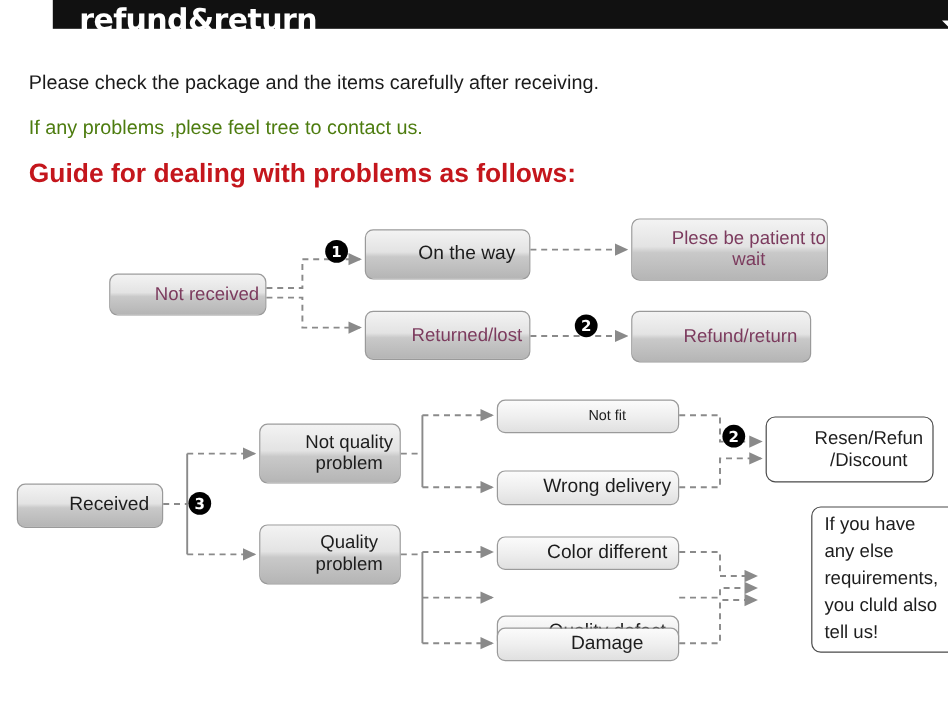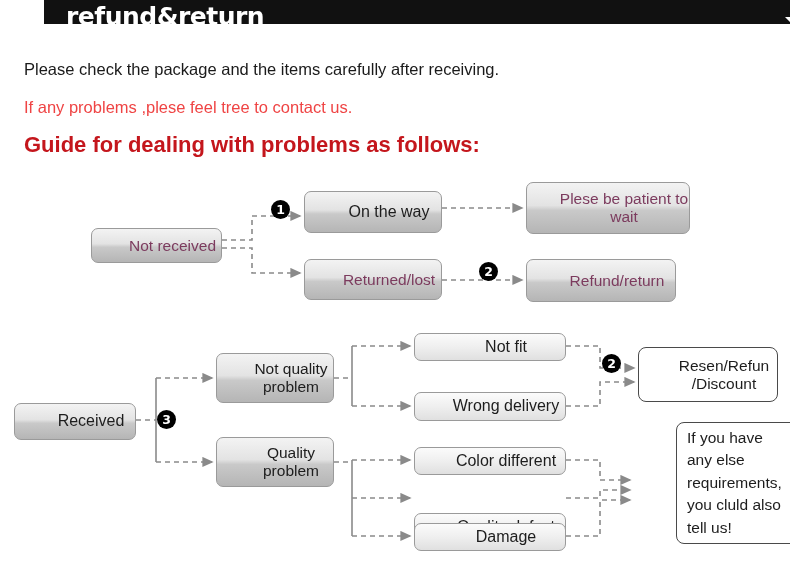--- a/index.html
+++ b/index.html
@@ -29,21 +29,21 @@
     position:absolute;left:22px;top:31px;width:196px;height:3px;background:#ffffff;
   }
   .arrow-down{
     position:absolute;right:18px;top:4px;width:34px;height:28px;
   }
   
   .line1{
     position:absolute;left:24px;top:60px;font-size:16.5px;color:#1a1a1a;white-space:nowrap;
   }
   .line2{
-    position:absolute;left:24px;top:98px;font-size:16.5px;color:#ef4444;white-space:nowrap;
+    position:absolute;left:24px;top:98px;font-size:16.5px;color:#4d7c0f;white-space:nowrap;
   }
   .guide{
     position:absolute;left:24px;top:132px;
     font-size:22px;font-weight:bold;color:#c4161c;white-space:nowrap;
   }
   
   .gbox{
     position:absolute;
     background:linear-gradient(to bottom,#f3f3f3 0%,#e3e3e3 45%,#c9c9c9 55%,#b5b5b5 100%);
     border:1px solid #9a9a9a;
@@ -160,21 +160,21 @@
 <div class="gbox dark" style="left:14px;top:403px;width:122px;height:37px;font-size:16px;">Received</div>
 
 <div class="numcircle" style="left:157px;top:410px;">3</div>
 
 <div class="gbox dark" style="left:216px;top:353px;width:118px;height:50px;white-space:pre-line;">Not quality
 problem</div>
 
 <div class="gbox dark" style="left:216px;top:437px;width:118px;height:50px;white-space:pre-line;">Quality
 problem</div>
 
-<div class="gbox light" style="left:414px;top:333px;width:152px;height:28px;font-size:16px;">Not fit</div>
+<div class="gbox light" style="left:414px;top:333px;width:152px;height:28px;font-size:12px;">Not fit</div>
 
 <div class="gbox light" style="left:414px;top:392px;width:152px;height:29px;font-size:16px;">Wrong delivery</div>
 
 <div class="gbox light" style="left:414px;top:447px;width:152px;height:28px;font-size:16px;">Color different</div>
 
 <div class="gbox light" style="left:414px;top:485px;width:152px;height:28px;font-size:16px;margin-top:28px;">Quality defect</div>
 
 <div class="gbox light" style="left:414px;top:523px;width:152px;height:28px;font-size:16px;">Damage</div>
 
 <div class="numcircle" style="left:602px;top:354px;">2</div>

